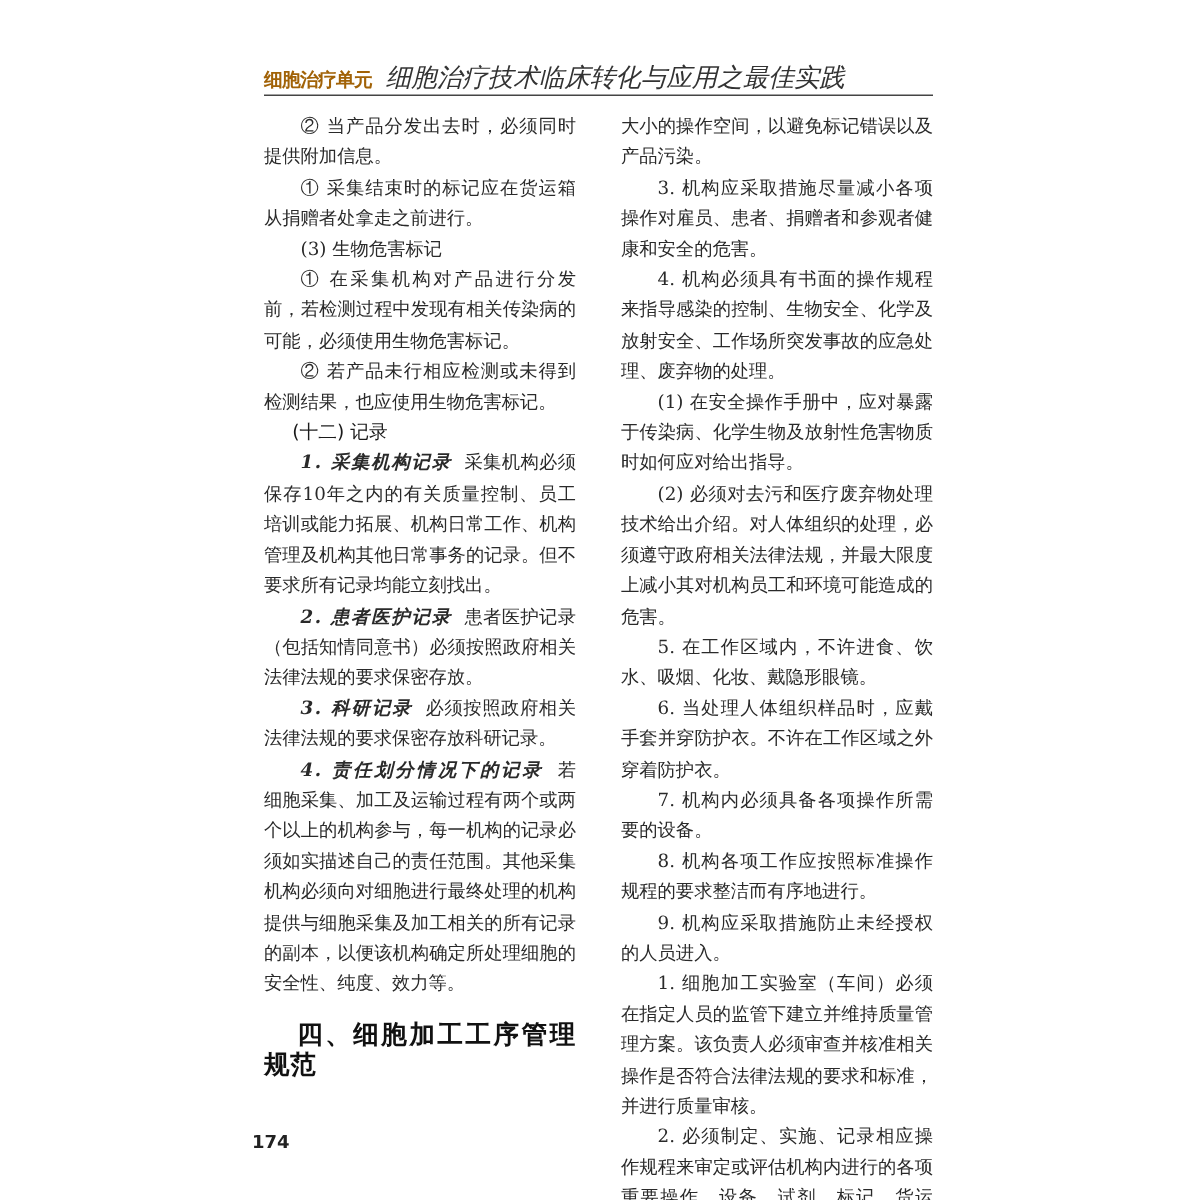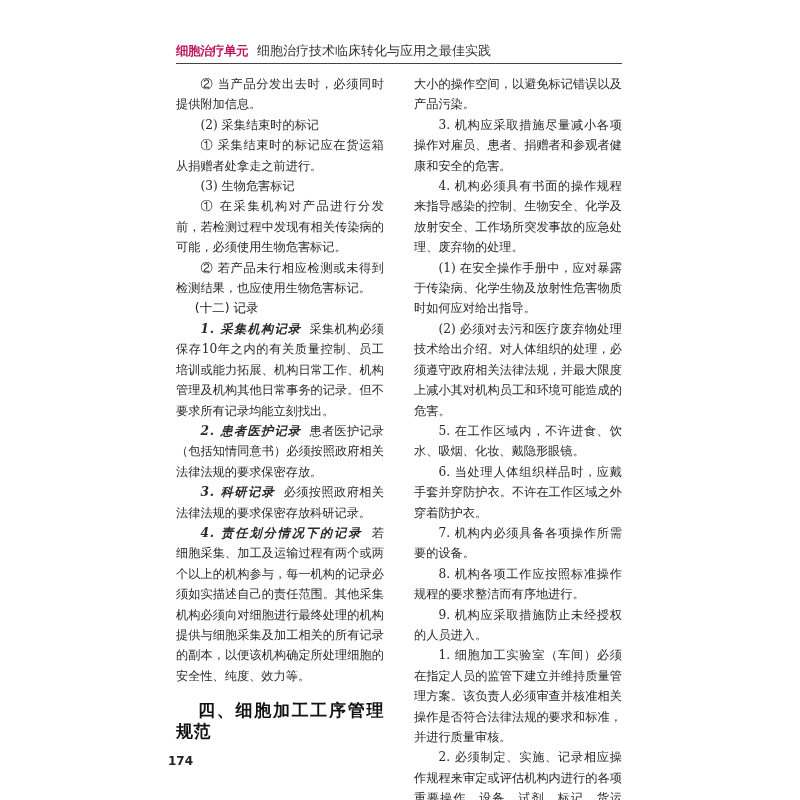--- a/index.html
+++ b/index.html
@@ -1,21 +1,21 @@
 <!DOCTYPE html>
 <html><head>
   <meta charset="utf-8">
   <style>
     html, body { margin: 0; padding: 0; background: #ffffff; }
     body { width: 800px; height: 800px; position: relative; overflow: hidden;
            font-family: "DejaVu Serif", "Liberation Serif", serif; color: #2a2a2a; }
     .header { position: absolute; left: 176px; top: 40px; width: 446px; height: 24px; }
     .header .brand { font-family: "DejaVu Sans", "Liberation Sans", sans-serif; font-weight: bold;
-                     font-size: 12.5px; color: #be185d; letter-spacing: -0.5px; }
-    .header .subtitle { font-size: 13px; color: #333; margin-left: 4px; }
+                     font-size: 12.5px; color: #a16207; letter-spacing: -0.5px; }
+    .header .subtitle { font-size: 17px; color: #333; margin-left: 4px; font-style: italic; }
     .header-rule { position: absolute; left: 176px; top: 63px; width: 446px; height: 1px; background: #444; }
 
     .col { position: absolute; top: 74px; width: 208px; font-size: 12.2px; line-height: 20.4px;
            text-align: justify; }
     .col.left { left: 176px; }
     .col.right { left: 414px; }
     .p { margin: 0; text-indent: 2em; }
     .p.noind { text-indent: 0; }
     .h3 { margin: 0; text-indent: 1.5em; font-family: "DejaVu Sans", "Liberation Sans", sans-serif;
           font-size: 12.5px; color: #1a1a1a; }
@@ -29,21 +29,20 @@
 <body>
 
 <div class="header">
   <span class="brand">细胞治疗单元</span>
   <span class="subtitle">细胞治疗技术临床转化与应用之最佳实践</span>
 </div>
 <div class="header-rule"></div>
 
 <div class="col left">
   <p class="p">② 当产品分发出去时，必须同时提供附加信息。</p>
-  <p class="p">(2) 采集结束时的标记</p>
   <p class="p">① 采集结束时的标记应在货运箱从捐赠者处拿走之前进行。</p>
   <p class="p">(3) 生物危害标记</p>
   <p class="p">① 在采集机构对产品进行分发前，若检测过程中发现有相关传染病的可能，必须使用生物危害标记。</p>
   <p class="p">② 若产品未行相应检测或未得到检测结果，也应使用生物危害标记。</p>
   <p class="h3">(十二) 记录</p>
   <p class="p"><span class="kw">1. 采集机构记录</span>&nbsp;&nbsp;<span>采集机构必须保存10年之内的有关质量控制、员工培训或能力拓展、机构日常工作、机构管理及机构其他日常事务的记录。但不要求所有记录均能立刻找出。</span></p>
   <p class="p"><span class="kw">2. 患者医护记录</span>&nbsp;&nbsp;<span>患者医护记录（包括知情同意书）必须按照政府相关法律法规的要求保密存放。</span></p>
   <p class="p"><span class="kw">3. 科研记录</span>&nbsp;&nbsp;<span>必须按照政府相关法律法规的要求保密存放科研记录。</span></p>
   <p class="p"><span class="kw">4. 责任划分情况下的记录</span>&nbsp;&nbsp;<span>若细胞采集、加工及运输过程有两个或两个以上的机构参与，每一机构的记录必须如实描述自己的责任范围。其他采集机构必须向对细胞进行最终处理的机构提供与细胞采集及加工相关的所有记录的副本，以便该机构确定所处理细胞的安全性、纯度、效力等。</span></p>
   <p class="h2">四、细胞加工工序管理规范</p>

